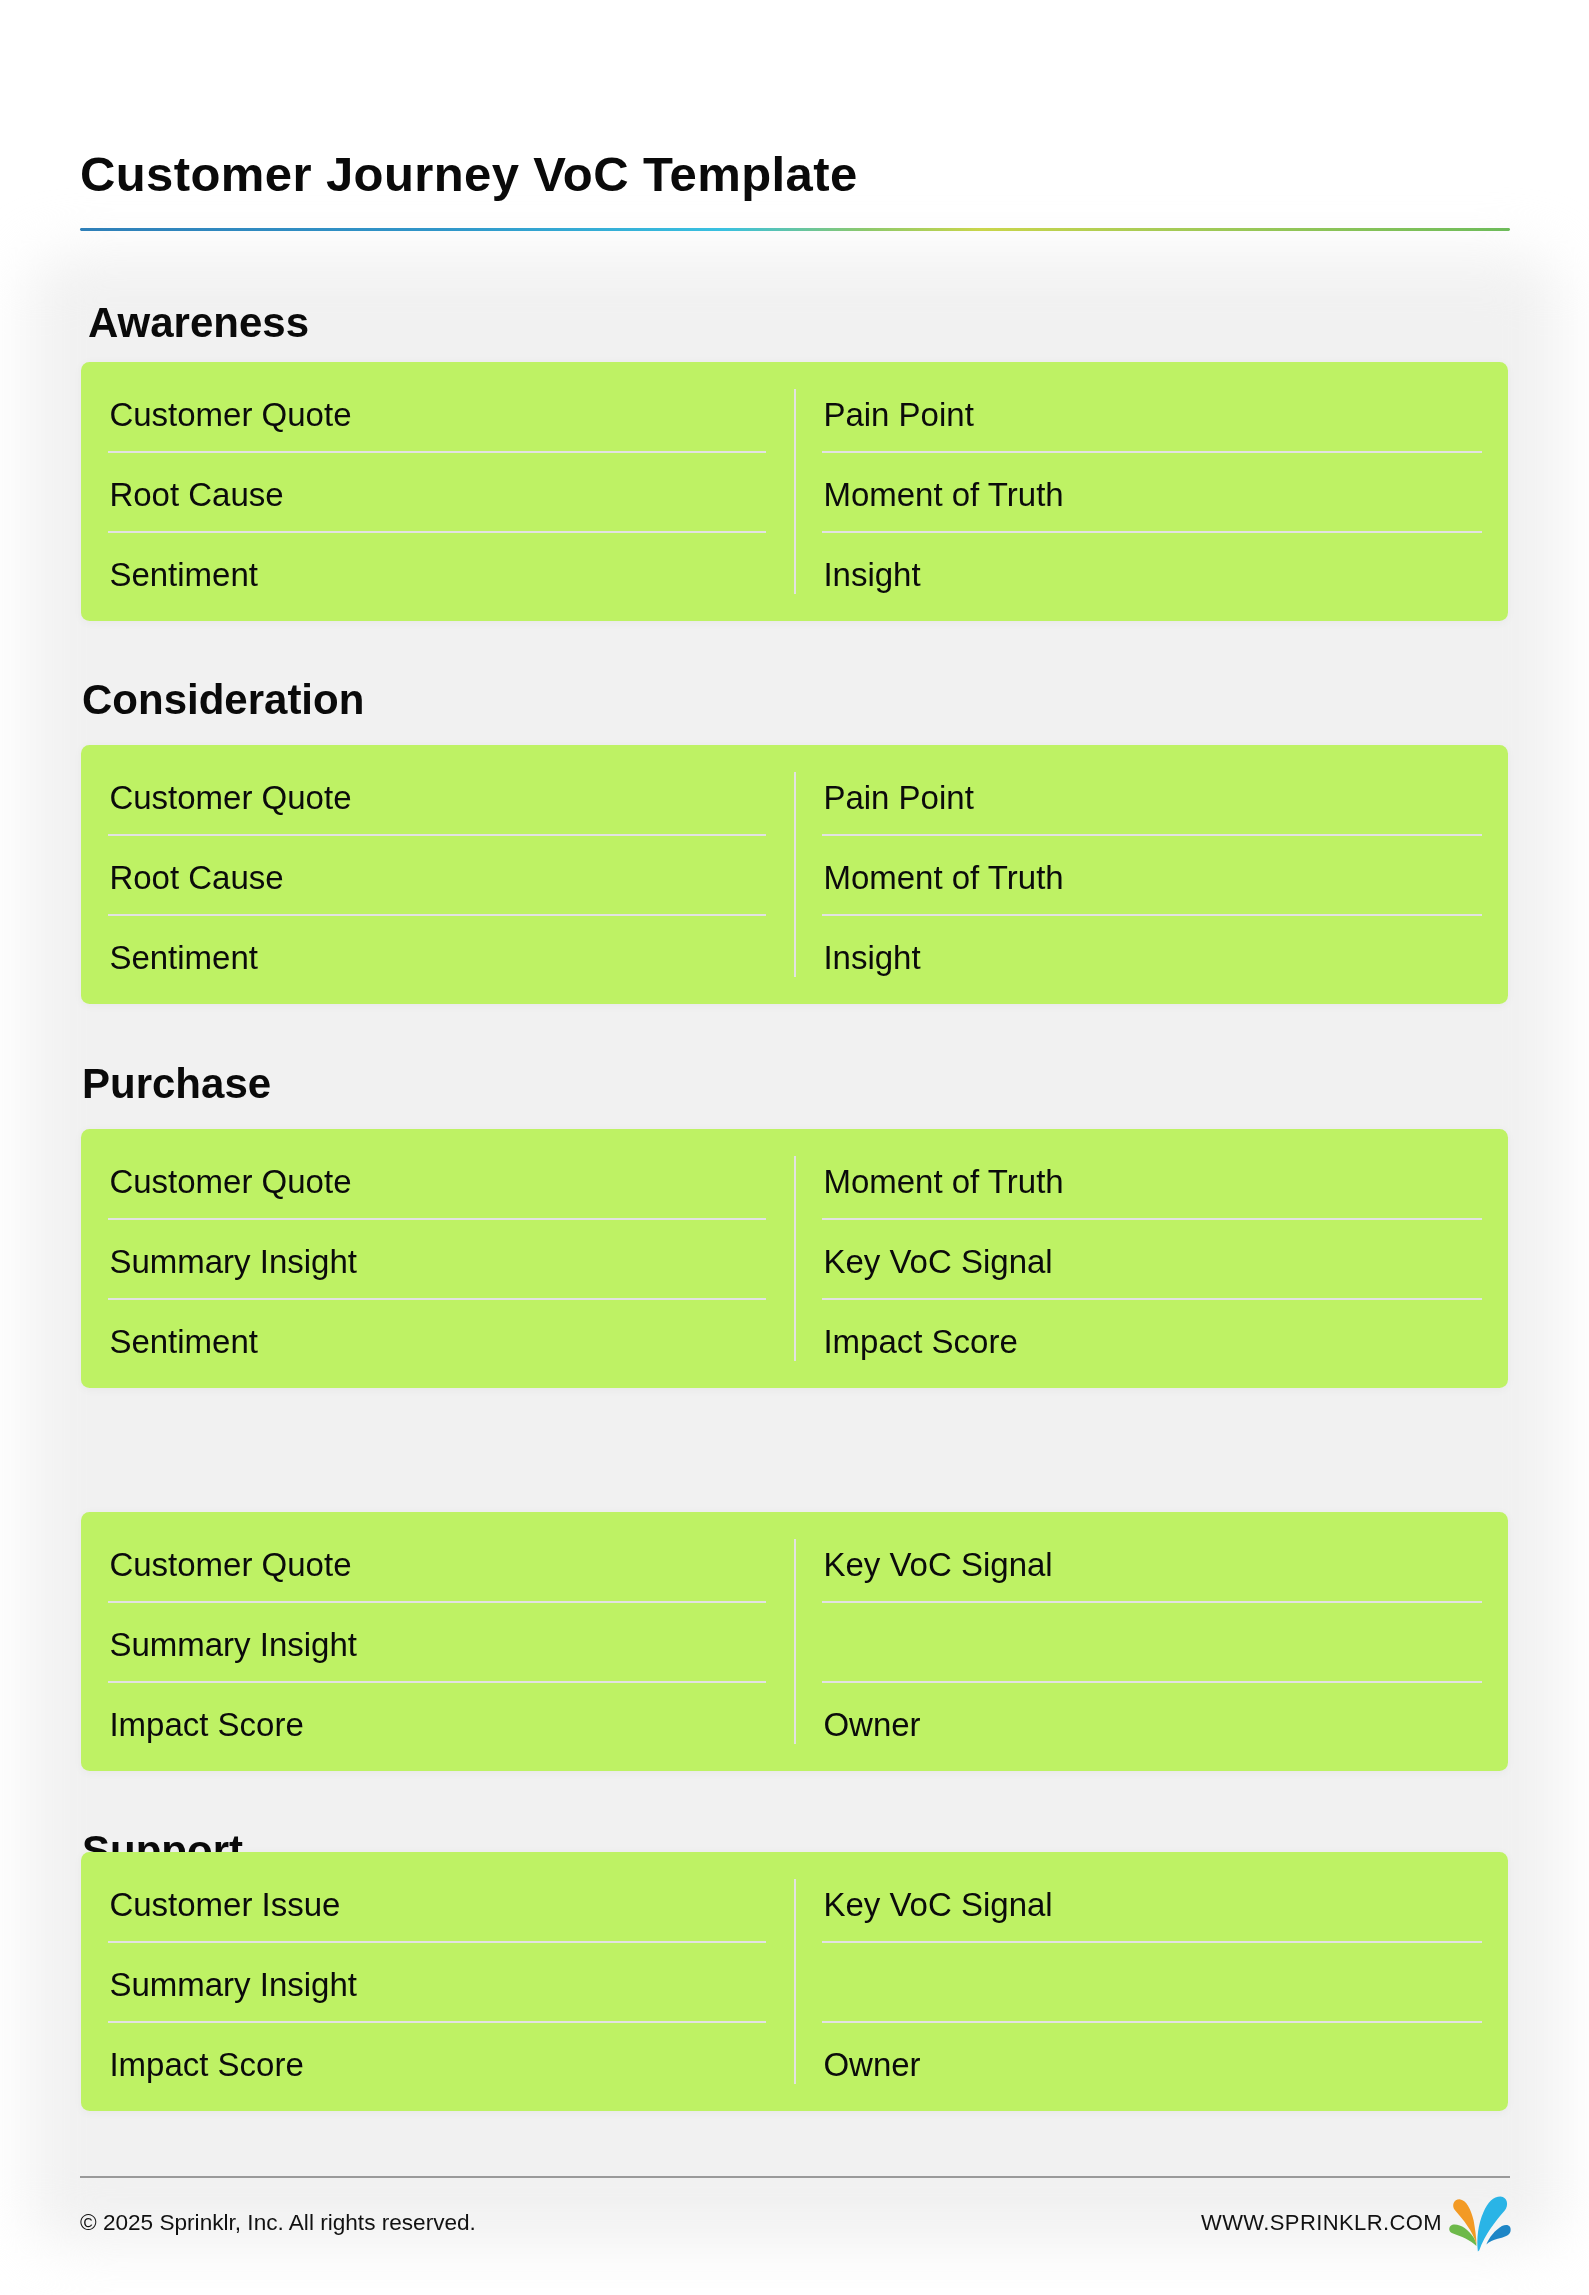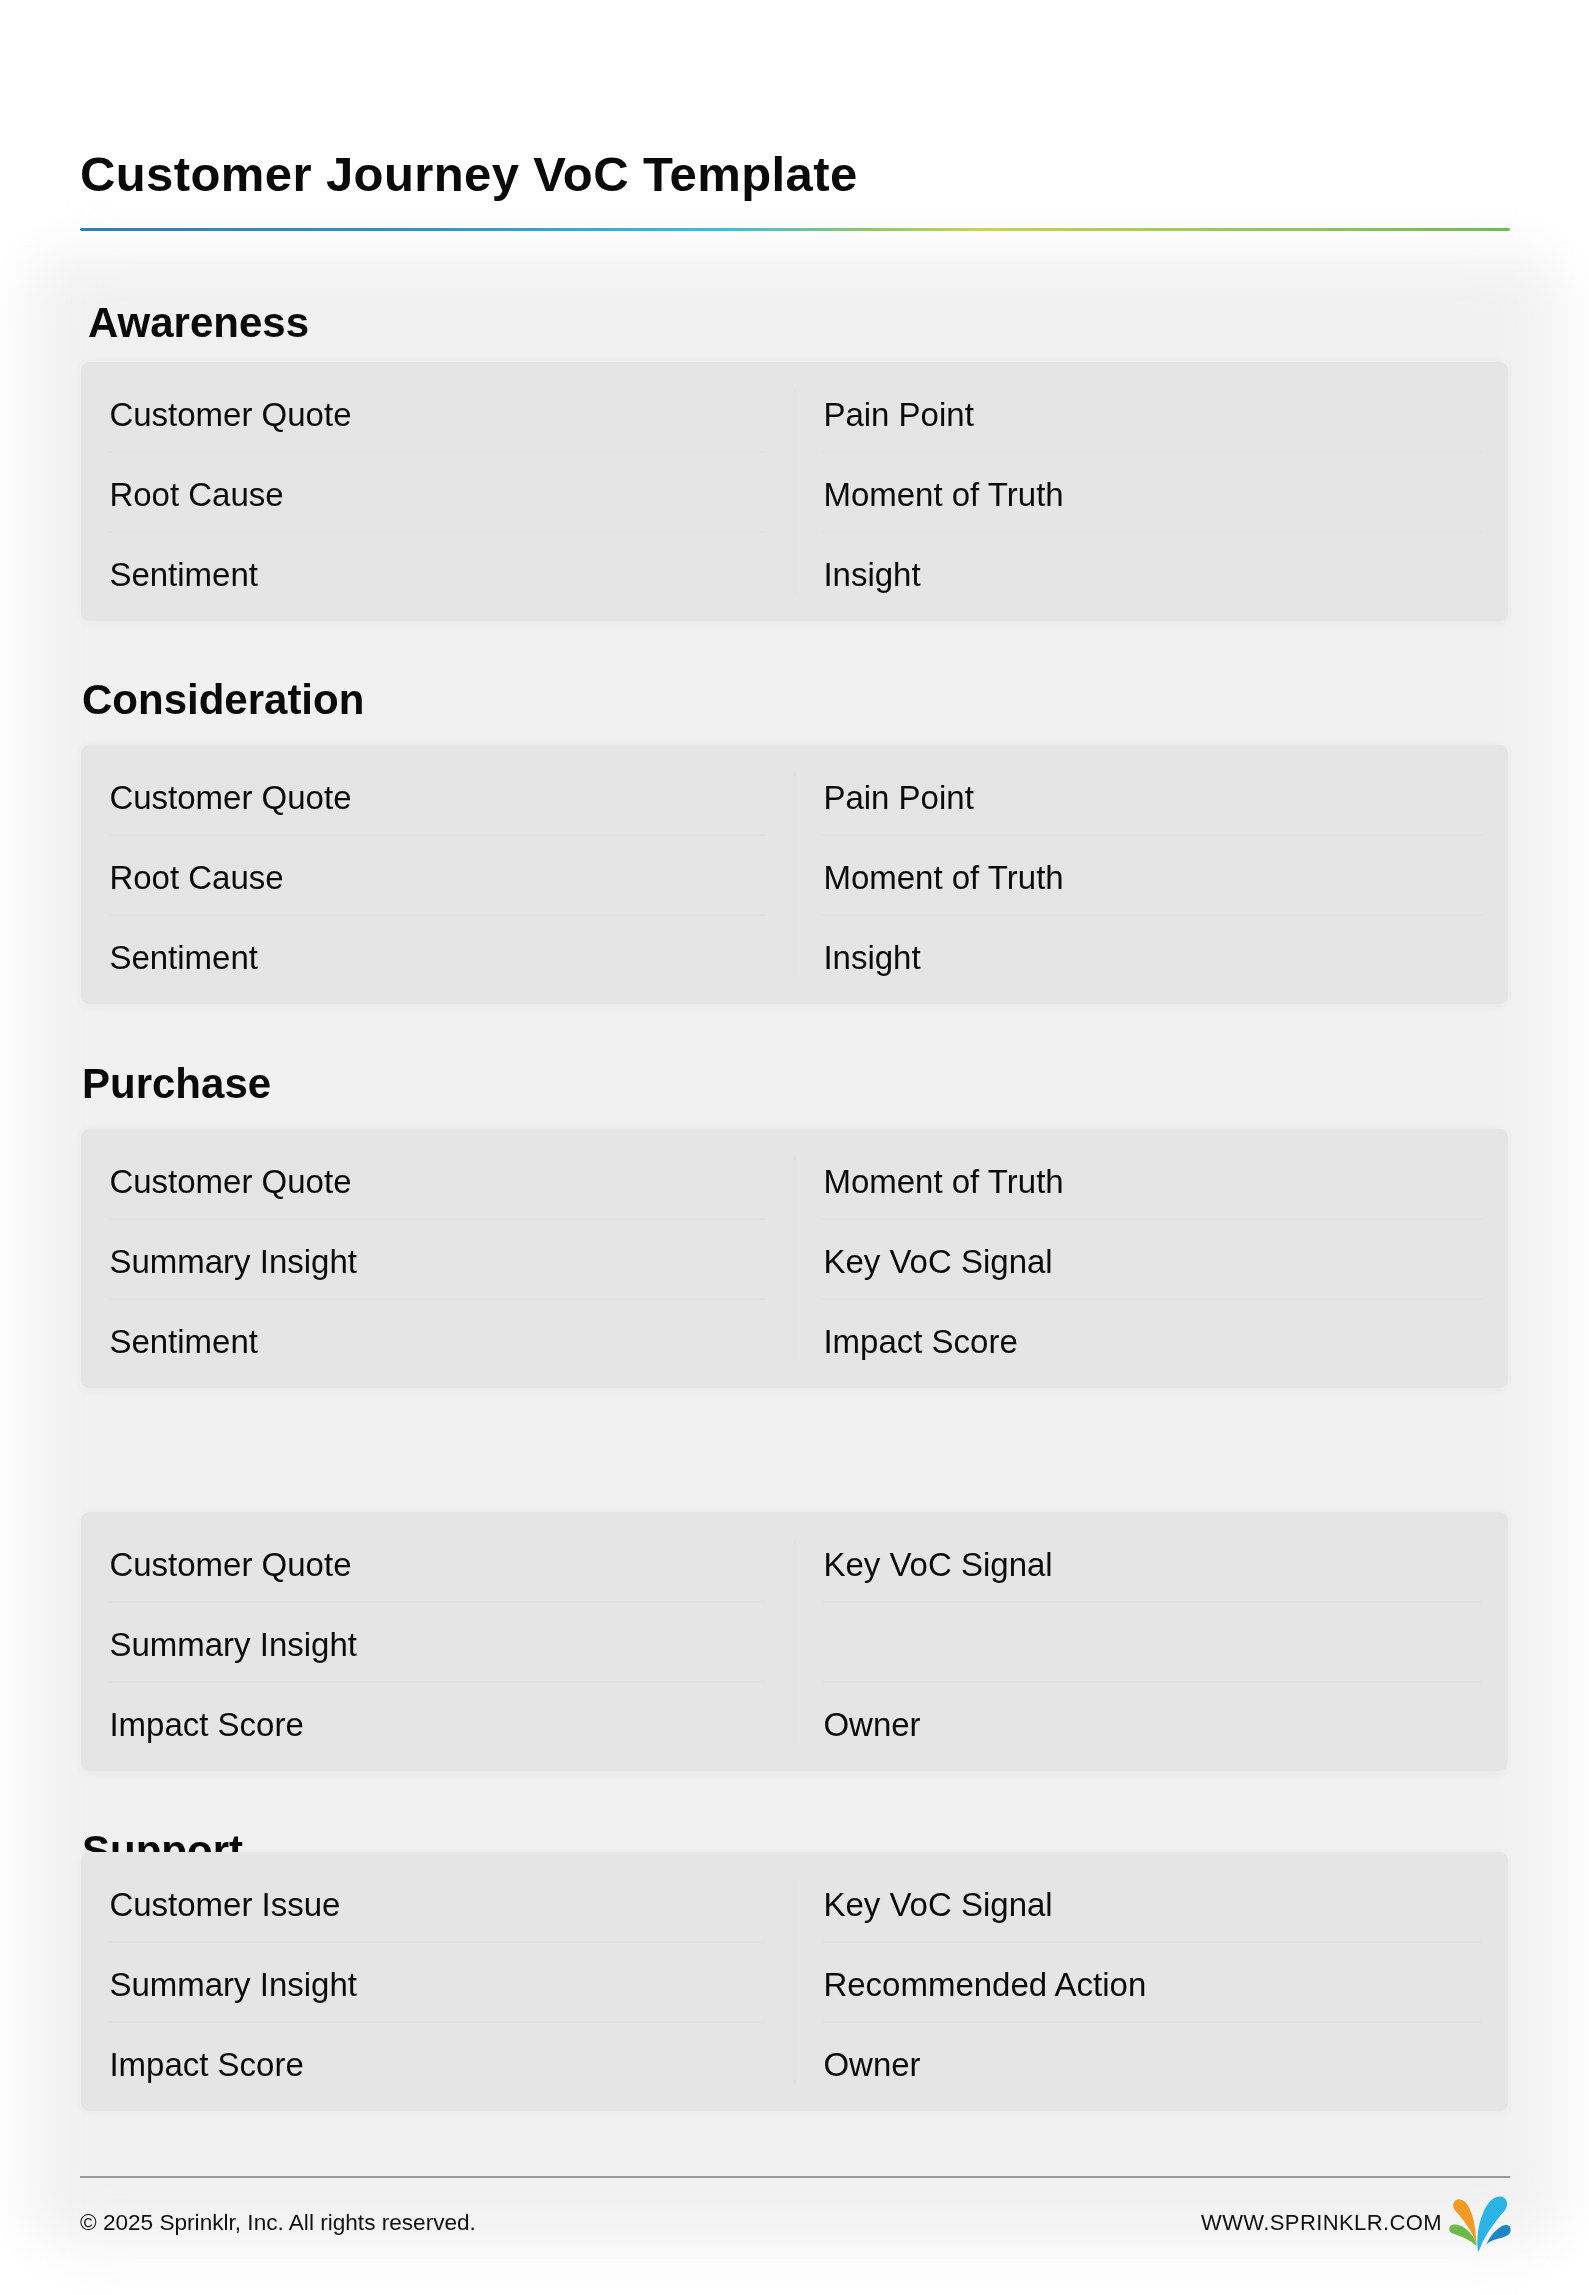--- a/index.html
+++ b/index.html
@@ -24,21 +24,21 @@
     position: absolute; left: 80px; top: 228px; width: 1430px; height: 2.8px;
     border-radius: 1.4px;
   }
   .section { position: absolute; left: 0; width: 1589px; }
   .section-title {
     position: absolute; left: 82px; font-size: 42px; font-weight: 700;
     line-height: 49px; white-space: nowrap;
   }
   .card {
     position: absolute; left: 81px; width: 1427px; height: 259px;
-    background: #e5e5e5; border-radius: 8.5px;
+    background: #bef264; border-radius: 8.5px;
     box-shadow: 0 1.4px 10px rgba(0,0,0,0.04);
   }
   .col { position: absolute; top: 27px; height: 205px; }
   .col-left { left: 27px; width: 658px; }
   .col-right { left: 741px; width: 660px; }
   .vdivider {
     position: absolute; left: 713px; top: 27px; width: 2.1px; height: 205px;
     background: #e2e2e2;
   }
   .row {
@@ -223,23 +223,20 @@
       <div class="row r2">
           <span class="lbl">Impact Score</span>
         </div>
     </div>
     <div class="vdivider"></div>
     <div class="col col-right">
       <div class="row r0">
           <span class="lbl">Key VoC Signal</span>
         </div>
       <div class="hline h0"></div>
-      <div class="row r1">
-          <span class="lbl">Recommended Action</span>
-        </div>
       <div class="hline h1"></div>
       <div class="row r2">
           <span class="lbl">Owner</span>
         </div>
     </div>
   </div>
 </section>
 
 <div class="footer-rule"></div>
 <div class="copyright">© 2025 Sprinklr, Inc. All rights reserved.</div>

